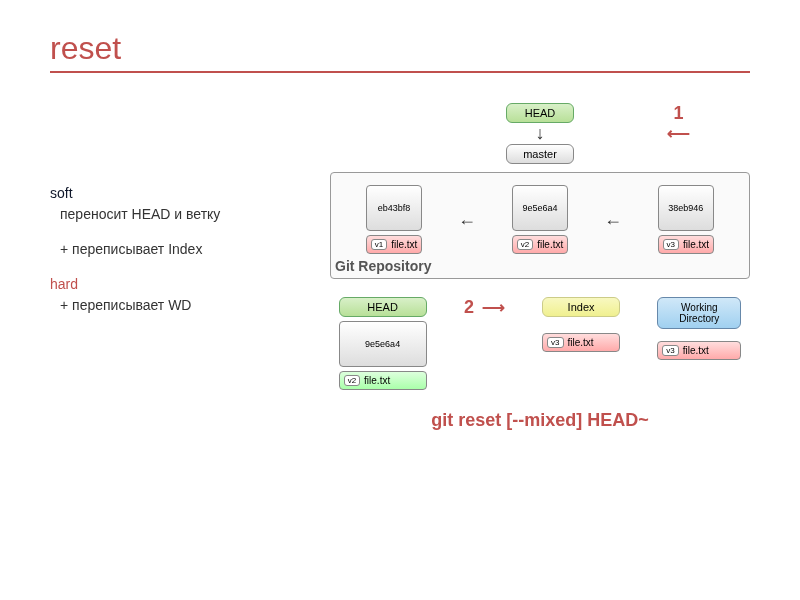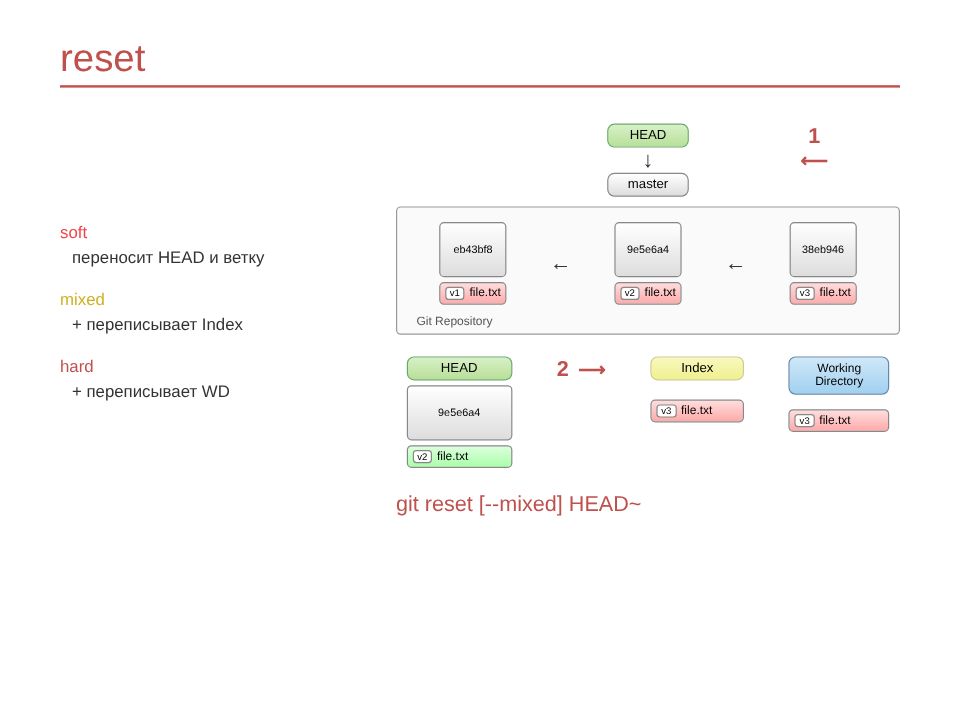--- a/index.html
+++ b/index.html
@@ -1,58 +1,57 @@
 <!DOCTYPE html>
 <html><head>
 <meta charset="utf-8">
 <style>
 body{margin:0;font-family:Arial,sans-serif;background:#fff;width:800px;height:600px;position:relative}
 .slide{padding:30px 50px;position:relative;height:100%;box-sizing:border-box}
 .title{font-size:32px;color:#c0504d;font-weight:normal;margin:0 0 4px 0}
 .hr{border-bottom:2px solid #c0504d;margin-bottom:30px}
 .content{display:flex;gap:20px}
 .left{width:260px;padding-top:80px;font-size:14px;line-height:1.5}
-.soft{color:#ef4444}
+.soft{color:#0f172a}
 .mixed{color:#d0b020}
 .hard{color:#c0504d}
 .desc{color:#333;padding-left:10px;margin-bottom:14px}
 .right{flex:1;position:relative}
 .box{border:1px solid #888;border-radius:6px;padding:3px 8px;font-size:11px;background:linear-gradient(#fff,#eee);display:inline-block}
 .head-box{background:linear-gradient(#d8f0c8,#b8e098);border:1px solid #6a6;min-width:50px}
 .master-box{background:linear-gradient(#fff,#ddd);min-width:50px}
 .index-box{background:linear-gradient(#f8f8c0,#f0f090);border:1px solid #cc8;min-width:60px}
 .wd-box{background:linear-gradient(#d0e8f8,#a0d0f0);border:1px solid #68a;min-width:70px;font-size:10px;line-height:1.1;padding:4px 6px}
 .repo{border:1px solid #999;border-radius:4px;padding:12px 12px 24px 12px;margin-top:8px;position:relative;background:#fafafa}
-.repo-label{position:absolute;bottom:4px;left:16px;font-size:10px;font-weight:normal;color:#555}
+.repo-label{position:absolute;bottom:4px;left:4px;font-size:14px;font-weight:bold;color:#555}
 .commit-group{display:inline-block;vertical-align:top;margin:0 10px}
 .hash{border:1px solid #888;border-radius:4px;padding:17px 6px;font-size:9px;background:linear-gradient(#fff,#ddd);text-align:center;margin-bottom:4px}
 .file-row{border:1px solid #888;border-radius:4px;padding:3px 4px;font-size:10px;background:linear-gradient(#fdd,#faa);display:flex;align-items:flex-start;gap:4px}
 .file-row.green{background:linear-gradient(#dfd,#afa)}
 .vtag{border:1px solid #888;border-radius:3px;background:#fff;padding:0 3px;font-size:8px}
 .arrow-red{color:#c0504d;font-size:16px;font-weight:bold}
 .step{color:#c0504d;font-size:18px;font-weight:bold}
 .bottom-row{display:flex;gap:20px;margin-top:18px;align-items:flex-start;justify-content:space-around}
 .bottom-group{text-align:center}
-.cmd{color:#c0504d;font-size:18px;font-weight:normal;margin-top:20px}
+.cmd{text-align:center;color:#c0504d;font-size:18px;font-weight:bold;margin-top:20px}
 .black-arrow{color:#333;font-size:18px;display:inline-block}
 .top-stack{text-align:center;position:relative}
 .step1{position:absolute;right:60px;top:0}
 .step2-row{display:flex;align-items:center;gap:8px;justify-content:center}
 </style>
 </head>
 <body>
 
 <div class="slide">
   <h1 class="title">reset</h1>
   <div class="hr"></div>
   <div class="content">
     <div class="left">
       <div class="soft">soft</div>
       <div class="desc">переносит HEAD и ветку</div>
-      <div class="mixed">mixed</div>
       <div class="desc">+ переписывает Index</div>
       <div class="hard">hard</div>
       <div class="desc">+ переписывает WD</div>
     </div>
     <div class="right">
       <div class="top-stack">
         <div class="box head-box">HEAD</div><br>
         <span class="black-arrow">↓</span><br>
         <div class="box master-box">master</div>
         <div class="step1">

